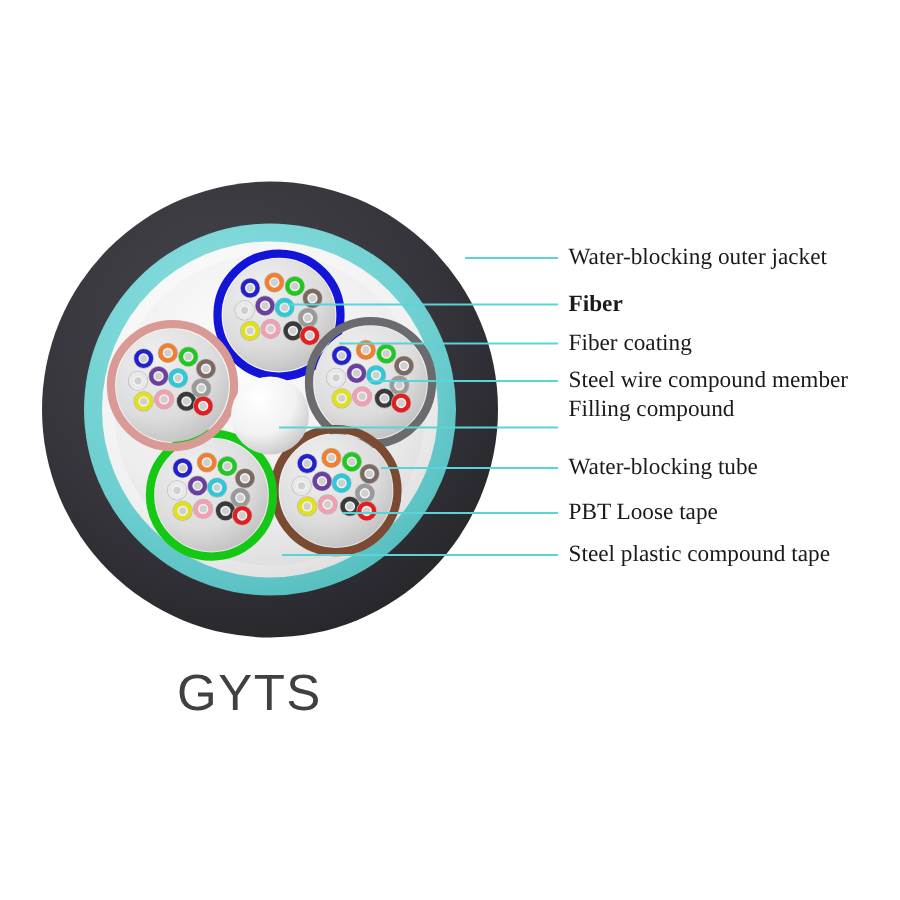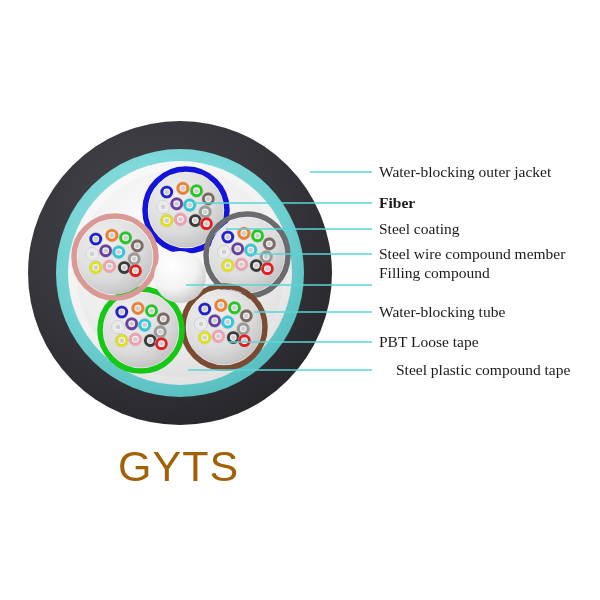--- a/index.html
+++ b/index.html
@@ -29,23 +29,23 @@
     position: absolute;
     font-family: "Liberation Serif", serif;
     font-size: 15.5px;
     color: #1a1a1a;
     white-space: nowrap;
     line-height: 1;
   }
   #title {
     position: absolute;
     font-family: "Liberation Sans", sans-serif;
-    font-size: 43px;
+    font-size: 34px;
     letter-spacing: 1px;
-    color: #a16207;
+    color: #404040;
     white-space: nowrap;
     line-height: 1;
   }
 </style>
 </head>
 <body>
 
 <div id="stage">
 
   <svg id="diagram" viewBox="0 0 600 600">
@@ -301,23 +301,23 @@
         <line x1="186" y1="285" x2="372" y2="285" stroke="#5ad4d6" stroke-width="1.4"></line>
         <line x1="254" y1="312" x2="372" y2="312" stroke="#5ad4d6" stroke-width="1.4"></line>
         <line x1="228" y1="342" x2="372" y2="342" stroke="#5ad4d6" stroke-width="1.4"></line>
         <line x1="188" y1="370" x2="372" y2="370" stroke="#5ad4d6" stroke-width="1.4"></line>
       </g>
   </svg>
 
   <div id="labels-layer">
       <div class="label-text" style="left: 379px; top: 164px;">Water-blocking outer jacket</div>
       <div class="label-text" style="left: 379px; top: 195px; font-weight: bold;">Fiber</div>
-      <div class="label-text" style="left: 379px; top: 221px;">Steel coating</div>
+      <div class="label-text" style="left: 379px; top: 221px;">Fiber coating</div>
       <div class="label-text" style="left: 379px; top: 246px;">Steel wire compound member</div>
       <div class="label-text" style="left: 379px; top: 265px;">Filling compound</div>
       <div class="label-text" style="left: 379px; top: 304px;">Water-blocking tube</div>
       <div class="label-text" style="left: 379px; top: 334px;">PBT Loose tape</div>
-      <div class="label-text" style="left: 379px; top: 362px; margin-left: 17px;">Steel plastic compound tape</div>
+      <div class="label-text" style="left: 379px; top: 362px;">Steel plastic compound tape</div>
     </div>
 
   <div id="title" style="left: 118px; top: 445px;">GYTS</div>
 
 </div>
 
 </body></html>

